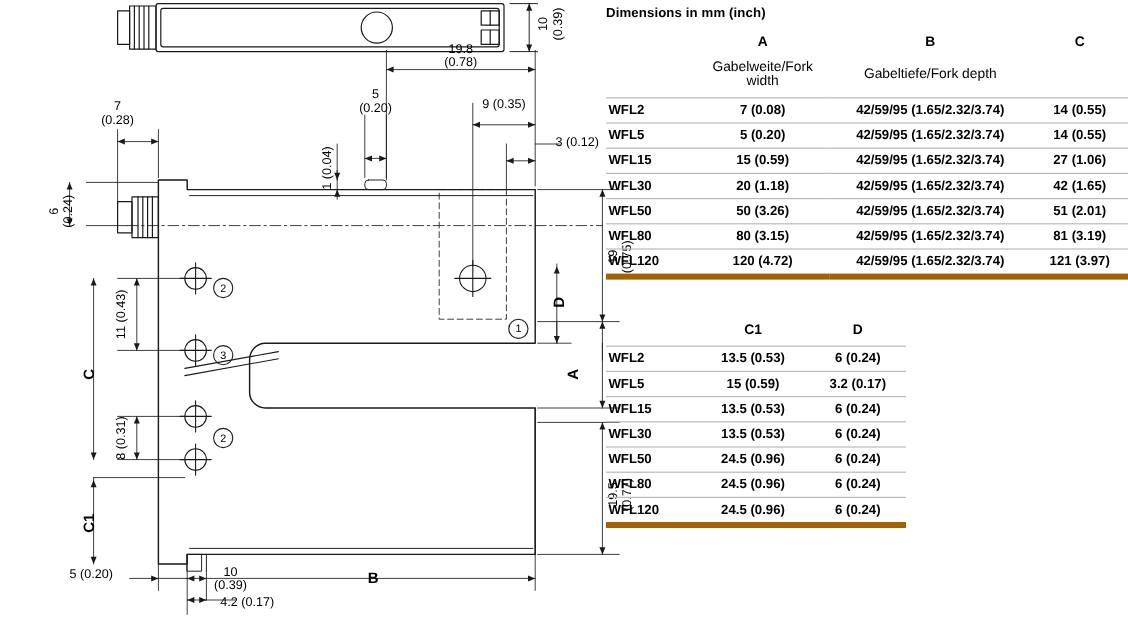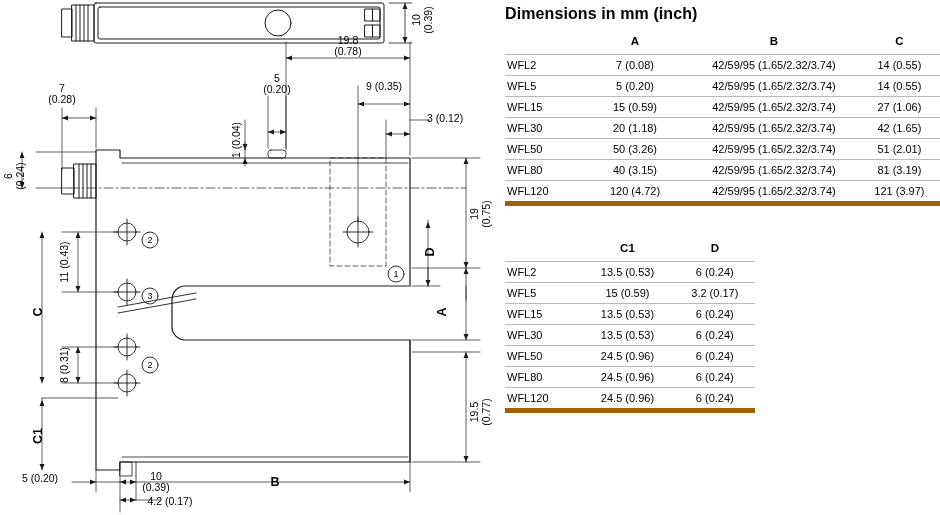--- a/index.html
+++ b/index.html
@@ -17,32 +17,32 @@
   }
   .root {
     position: absolute;
     left: 0; top: 0;
     width: 940px; height: 515px;
   }
   
   .drawing {
     position: absolute;
     left: 0; top: 0;
-    width: 500px; height: 437px;
+    width: 500px; height: 437px; padding-left: 36px;
   }
   .drawing svg { display: block; }
 
   
   .tables {
     position: absolute;
     left: 505px; top: 0;
     width: 435px; height: 515px;
   }
   .tbl-title {
-    font-size: 16px;
+    font-size: 11px;
     font-weight: bold;
     margin: 5px 0 10px 0;
     letter-spacing: 0.1px;
   }
   table {
     border-collapse: collapse;
     width: 435px;
     font-size: 11px;
   }
   table.t1 { width: 435px; }
@@ -55,20 +55,21 @@
     border: none;
     background: transparent;
   }
   th.lbl { text-align: left; }
   td {
     padding: 4px 2px;
     text-align: center;
     border-top: 1px solid #b9b9b9;
     font-size: 11px;
     white-space: nowrap;
+    font-weight: bold;
   }
   td.lbl {
     text-align: left;
     padding-left: 2px;
   }
   tr.last td { border-bottom: 5px solid #a16207; }
   .spacer { height: 34px; }
 
   text { font-family: "Liberation Sans", sans-serif; }
 </style>
@@ -374,20 +375,26 @@
     <div class="tbl-title">Dimensions in mm (inch)</div>
 
     <table class="t1">
       <thead>
         <tr>
           <th class="lbl" style="width:75px"></th>
           <th style="width:110px">A</th>
           <th style="width:170px">B</th>
           <th style="width:80px">C</th>
         </tr>
+        <tr>
+          <th class="lbl" style="font-weight:normal"></th>
+          <th style="font-weight:normal">Gabelweite/Fork width</th>
+          <th style="font-weight:normal">Gabeltiefe/Fork depth</th>
+          <th style="font-weight:normal"></th>
+        </tr>
       </thead>
       <tbody>
         <tr>
           <td class="lbl">WFL2</td>
           <td>7 (0.08)</td>
           <td>42/59/95 (1.65/2.32/3.74)</td>
           <td>14 (0.55)</td>
         </tr>
         <tr>
           <td class="lbl">WFL5</td>
@@ -408,21 +415,21 @@
           <td>42 (1.65)</td>
         </tr>
         <tr>
           <td class="lbl">WFL50</td>
           <td>50 (3.26)</td>
           <td>42/59/95 (1.65/2.32/3.74)</td>
           <td>51 (2.01)</td>
         </tr>
         <tr>
           <td class="lbl">WFL80</td>
-          <td>40 (3.15)</td>
+          <td>80 (3.15)</td>
           <td>42/59/95 (1.65/2.32/3.74)</td>
           <td>81 (3.19)</td>
         </tr>
         <tr class="last">
           <td class="lbl">WFL120</td>
           <td>120 (4.72)</td>
           <td>42/59/95 (1.65/2.32/3.74)</td>
           <td>121 (3.97)</td>
         </tr>
       </tbody>

